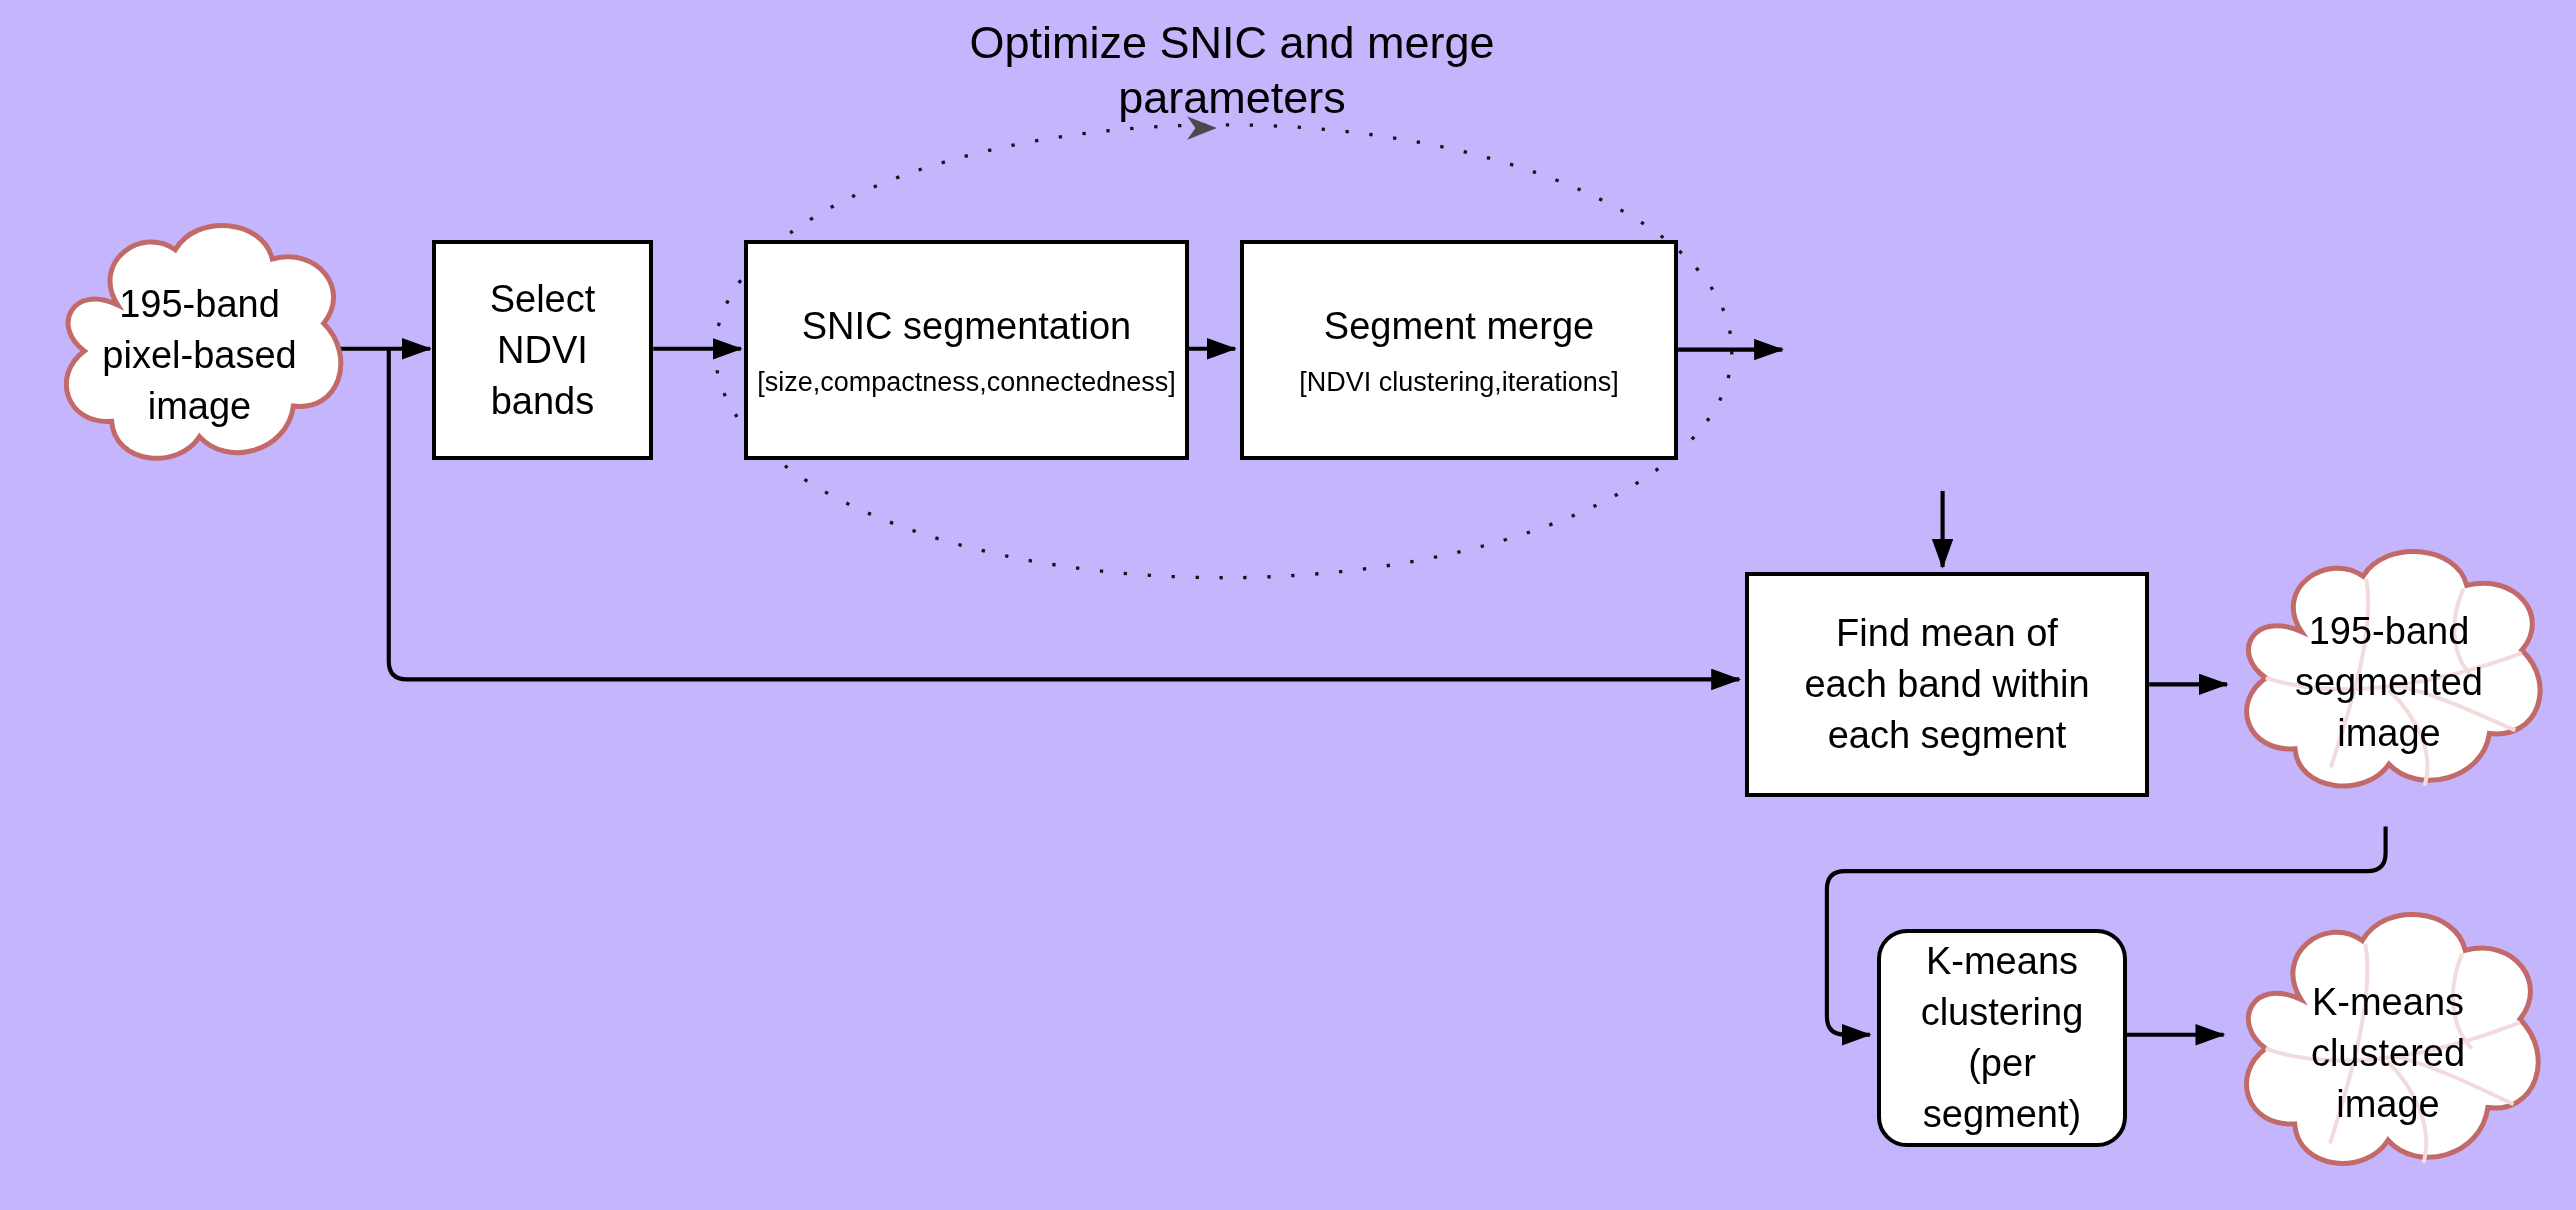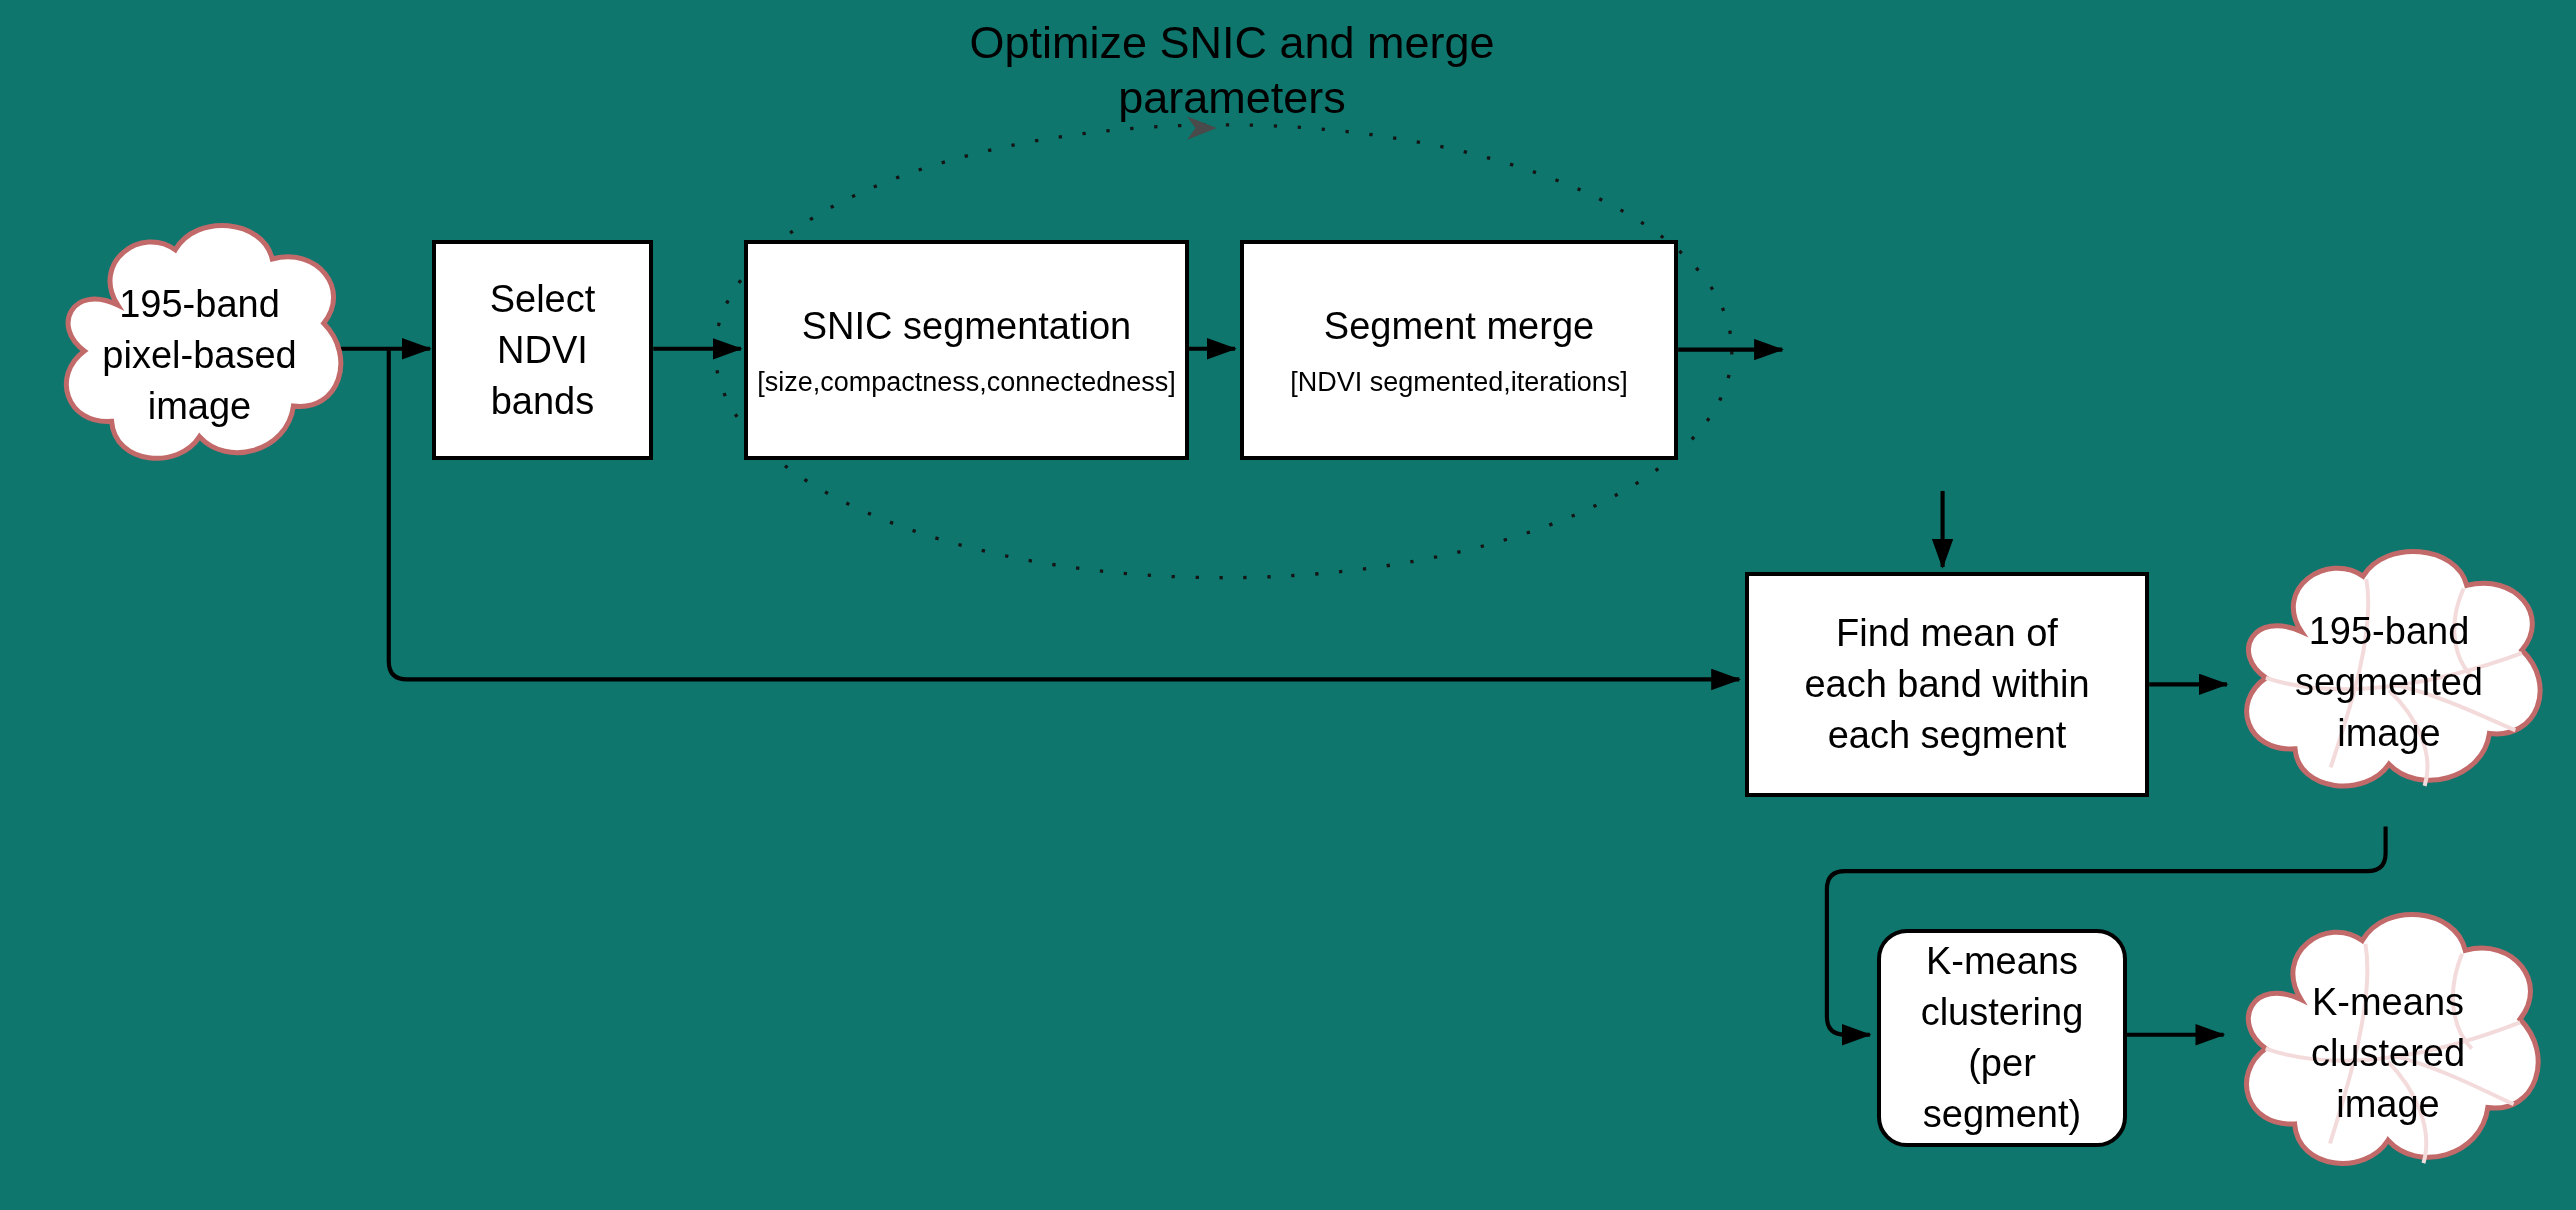--- a/index.html
+++ b/index.html
@@ -1,19 +1,19 @@
 <!DOCTYPE html>
 <html style="--cloud-stroke: #c26a6a; --cloud-inner: #f4dbdb; --connector: #000000; --loop-arrowhead: #4a4a4a;font-size:13.2px"><head>
 <meta charset="utf-8">
 <style>
   html,body{margin:0;padding:0;background:#ffffff;}
   .canvas{
     position:relative;
     width:2576px;height:1210px;
-    background:#0f766e;
+    background:#c4b5fd;
     font-family:"Liberation Sans", sans-serif;
     color:#000;
   }
   svg.connections{
     position:absolute;left:0;top:0;width:2576px;height:1210px;
     z-index:0;
   }
   .edge{stroke:var(--connector,#000);stroke-width:5;fill:none;}
   .loop-ellipse{stroke:#141414;stroke-width:4;fill:none;stroke-dasharray:4 25;}
   .loop-head{fill:var(--loop-arrowhead,#4a4a4a);}
@@ -84,21 +84,21 @@
     <div class="main">SNIC segmentation</div>
     <div class="params">[size,compactness,connectedness]</div>
   </div>
 
   <div class="pbox" style="left:432px;top:240px;width:221px;height:220px;">
     <div class="main w180">Select NDVI bands</div>
   </div>
 
   <div class="pbox" style="left:1240px;top:240px;width:438px;height:220px;">
     <div class="main">Segment merge</div>
-    <div class="params">[NDVI segmented,iterations]</div>
+    <div class="params">[NDVI clustering,iterations]</div>
   </div>
 
 
   <div class="pbox" style="left:1745px;top:572px;width:404px;height:225px;">
     <div class="main w380">Find mean of each band within each segment</div>
   </div>
 
   <div class="node cloud-node" style="left:2227px;top:536px;width:324px;height:293px;">
     <svg viewBox="0 0 200 190" preserveAspectRatio="none">
       <path class="cloud-outline" d="M46,62 C28,34 62,10 84,26 C98,2 142,6 148,32 C178,24 200,52 182,74 C204,96 192,132 162,128 C158,158 118,168 100,148 C86,170 44,166 42,138 C12,140 2,108 24,92 C2,76 16,48 46,62 Z"></path>

